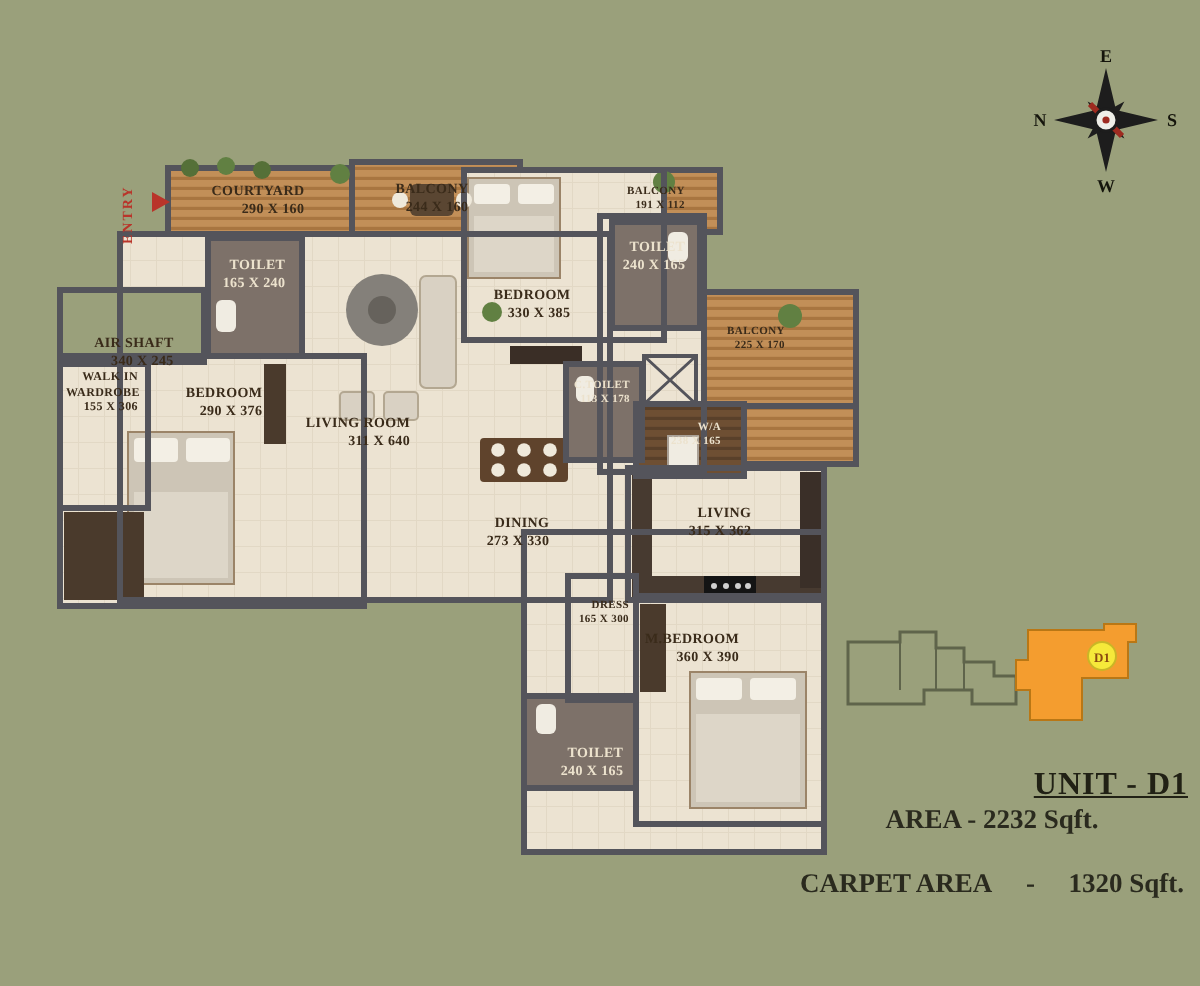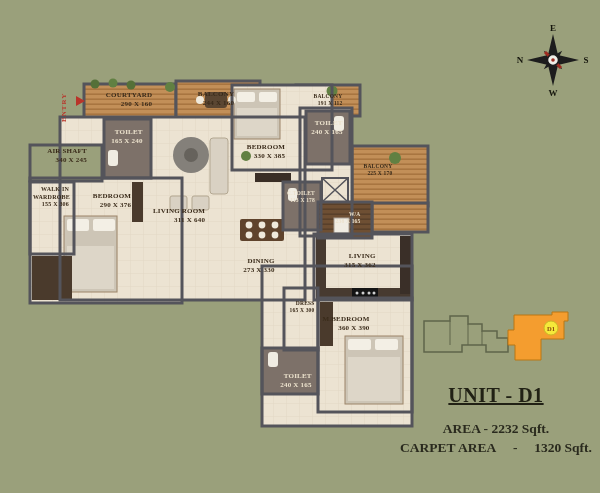--- a/index.html
+++ b/index.html
@@ -12,23 +12,23 @@
   .rlabel.light{color:#ece2cd;}
   .rlabel.s{font-size:5.5px;}
   .rlabel.wrap{white-space:normal;width:36px;font-size:6px;}
   .entry{position:absolute;left:60px;top:90px;width:12px;height:34px;
          color:#b9342a;font-weight:bold;font-size:7px;letter-spacing:1px;
          writing-mode:vertical-rl;transform:rotate(180deg);text-align:center;}
   .entry-arrow{position:absolute;left:76px;top:96px;width:0;height:0;
          border-top:5px solid transparent;border-bottom:5px solid transparent;
          border-left:9px solid #b9342a;}
   .info{position:absolute;left:398px;top:384px;width:196px;text-align:center;color:#212115;}
-  .info .unit{font-size:20px;font-weight:bold;text-decoration:underline;letter-spacing:.5px;}
-  .info .area{font-size:13.5px;margin-top:14px;font-weight:bold;color:#2a2a1e;}
-  .info .carpet{font-size:13.5px;margin-top:3px;font-weight:bold;color:#2a2a1e;
+  .info .unit{font-size:16px;font-weight:bold;text-decoration:underline;letter-spacing:.5px;text-align:right;}
+  .info .area{font-size:13.5px;margin-top:0;font-weight:bold;color:#2a2a1e;}
+  .info .carpet{font-size:13.5px;margin-top:16px;font-weight:bold;color:#2a2a1e;
                 display:flex;justify-content:space-between;padding:0 2px;}
 </style>
 </head>
 <body>
 
 <div class="stage">
 
   <svg width="600" height="493" viewBox="0 0 600 493">
     <defs>
       <pattern id="wood" width="5" height="5" patternUnits="userSpaceOnUse">
@@ -189,21 +189,21 @@
       <div>244 X 160</div>
   </div>
   <div class="rlabel s" style="left:328px;top:100px;">
     <div>BALCONY</div>
       <div>191 X 112</div>
   </div>
   <div class="rlabel light" style="left:127px;top:137px;">
     <div>TOILET</div>
       <div>165 X 240</div>
   </div>
-  <div class="rlabel" style="left:67px;top:156px;font-family:Liberation Serif, serif;">
+  <div class="rlabel" style="left:67px;top:176px;font-family:Liberation Serif, serif;">
     <div>AIR SHAFT</div>
       <div>340 X 245</div>
   </div>
   <div class="rlabel wrap" style="left:51px;top:197px;">
     <div>WALK IN WARDROBE</div>
       <div>155 X 306</div>
   </div>
   <div class="rlabel" style="left:112px;top:201px;">
     <div>BEDROOM</div>
       <div>290 X 376</div>

